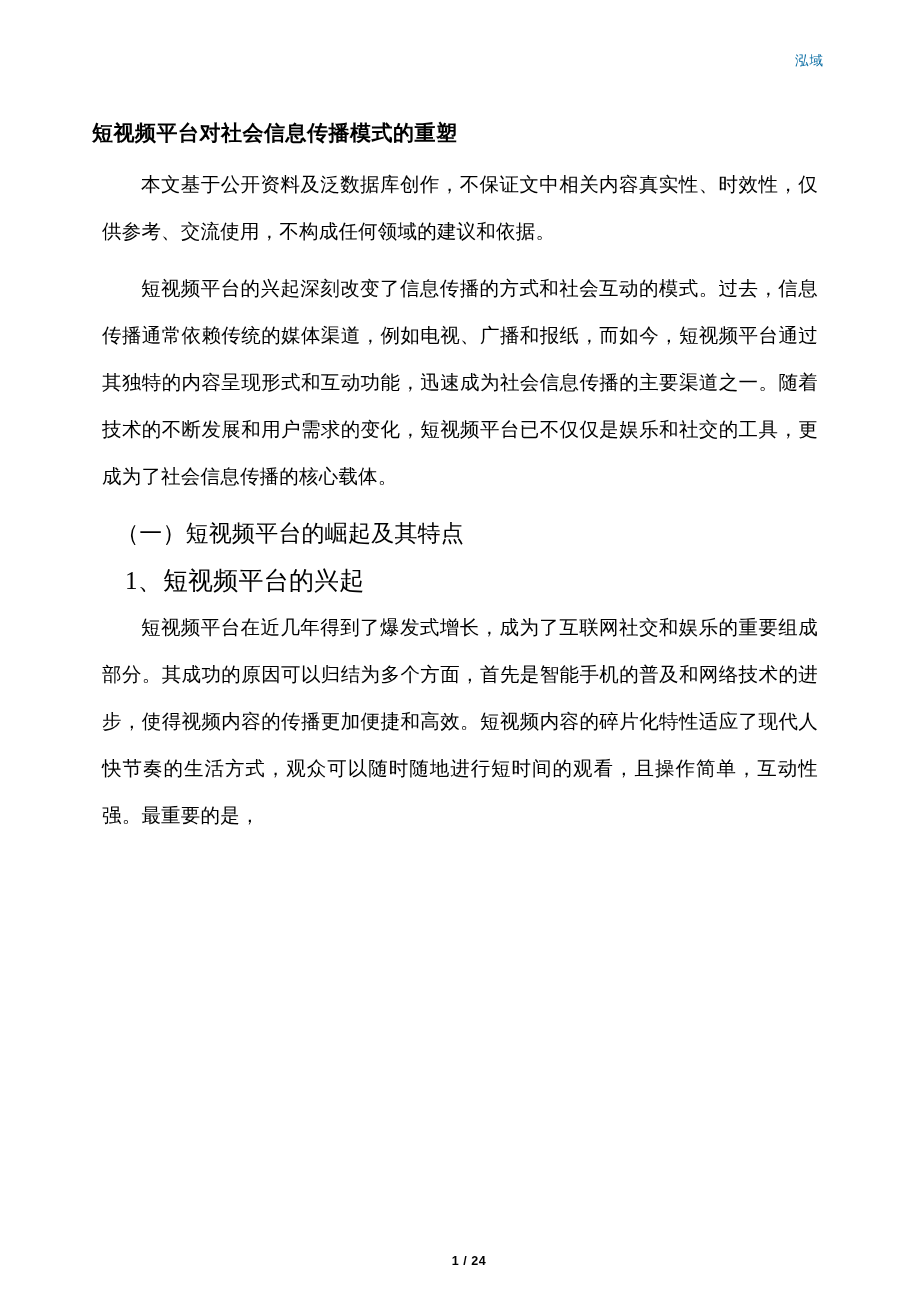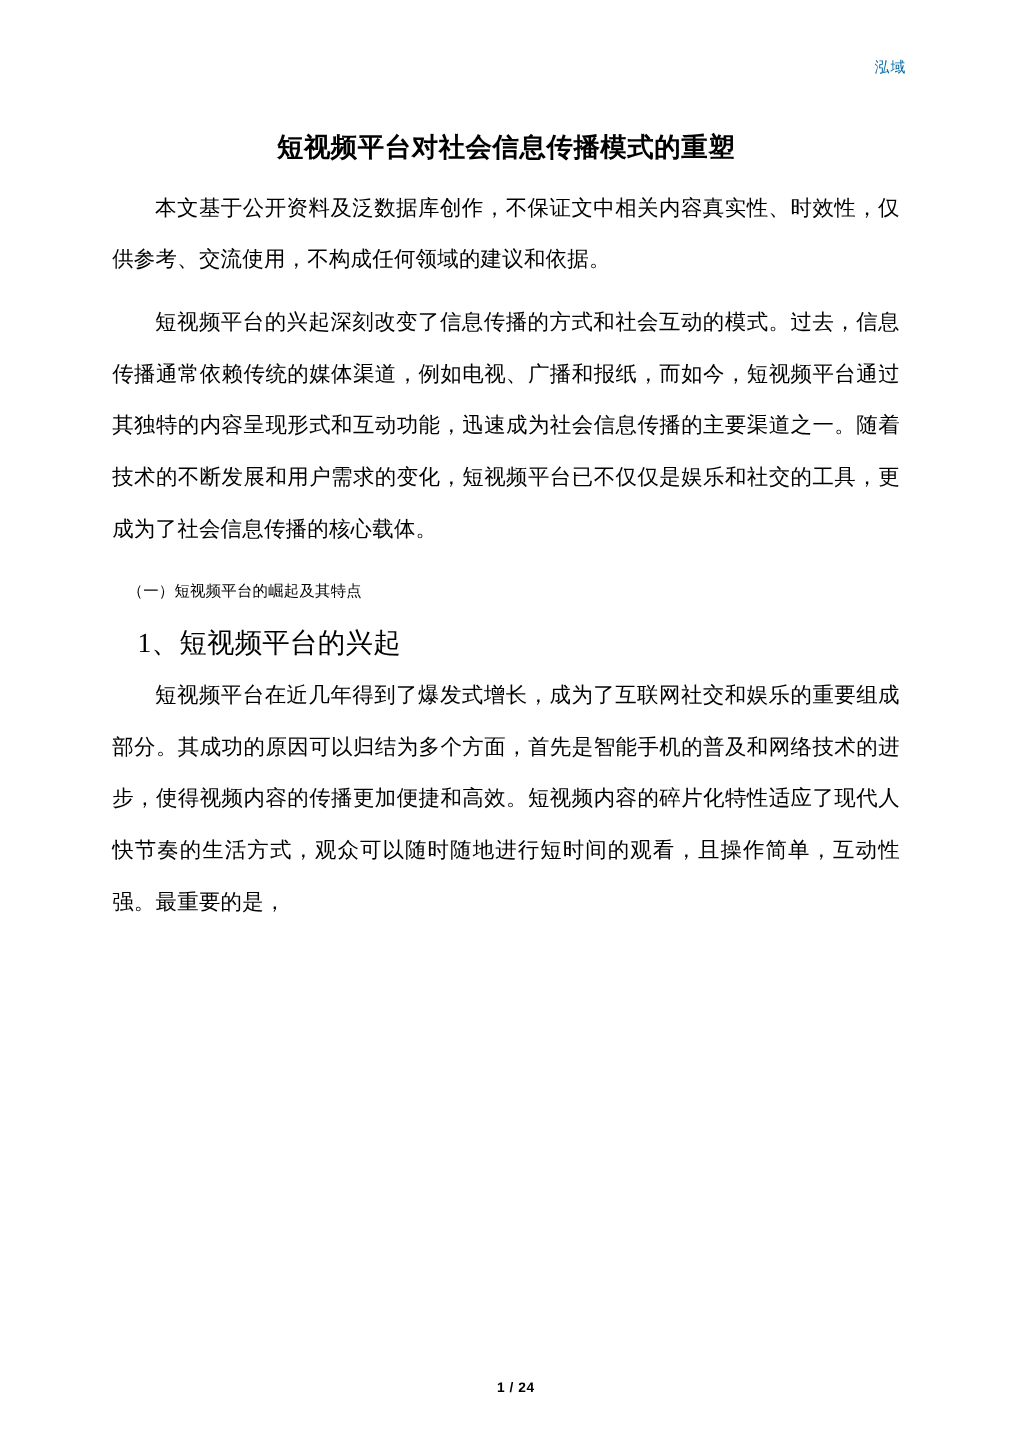--- a/index.html
+++ b/index.html
@@ -25,23 +25,23 @@
   .header-watermark {
     text-align: right;
     font-family: "Liberation Sans", "DejaVu Sans", sans-serif;
     font-size: 13.5px;
     color: #0369a1;
     letter-spacing: 1px;
     padding-right: 4px;
     height: 22px;
   }
   .doc-title {
-    text-align: center;
+    text-align: left;
     font-family: "Liberation Sans", "DejaVu Sans", sans-serif;
-    font-size: 24px;
+    font-size: 21px;
     font-weight: bold;
     letter-spacing: 0.5px;
     margin-top: 44px;
     margin-bottom: 0;
     line-height: 1.4;
   }
   p.body-para {
     font-size: 19.5px;
     line-height: 47px;
     margin: 10px;
@@ -50,21 +50,21 @@
     text-indent: 39px;
     letter-spacing: 0.2px;
   }
   p.first-after-title {
     margin-top: 14px;
   }
   p.spaced {
     margin-top: 0;
   }
   .heading-sub {
-    font-size: 14px;
+    font-size: 23px;
     line-height: 47px;
     margin: 0;
     text-indent: 24px;
     letter-spacing: 0.2px;
   }
   .heading-num {
     font-size: 25px;
     line-height: 47px;
     margin: 0;
     text-indent: 33px;

